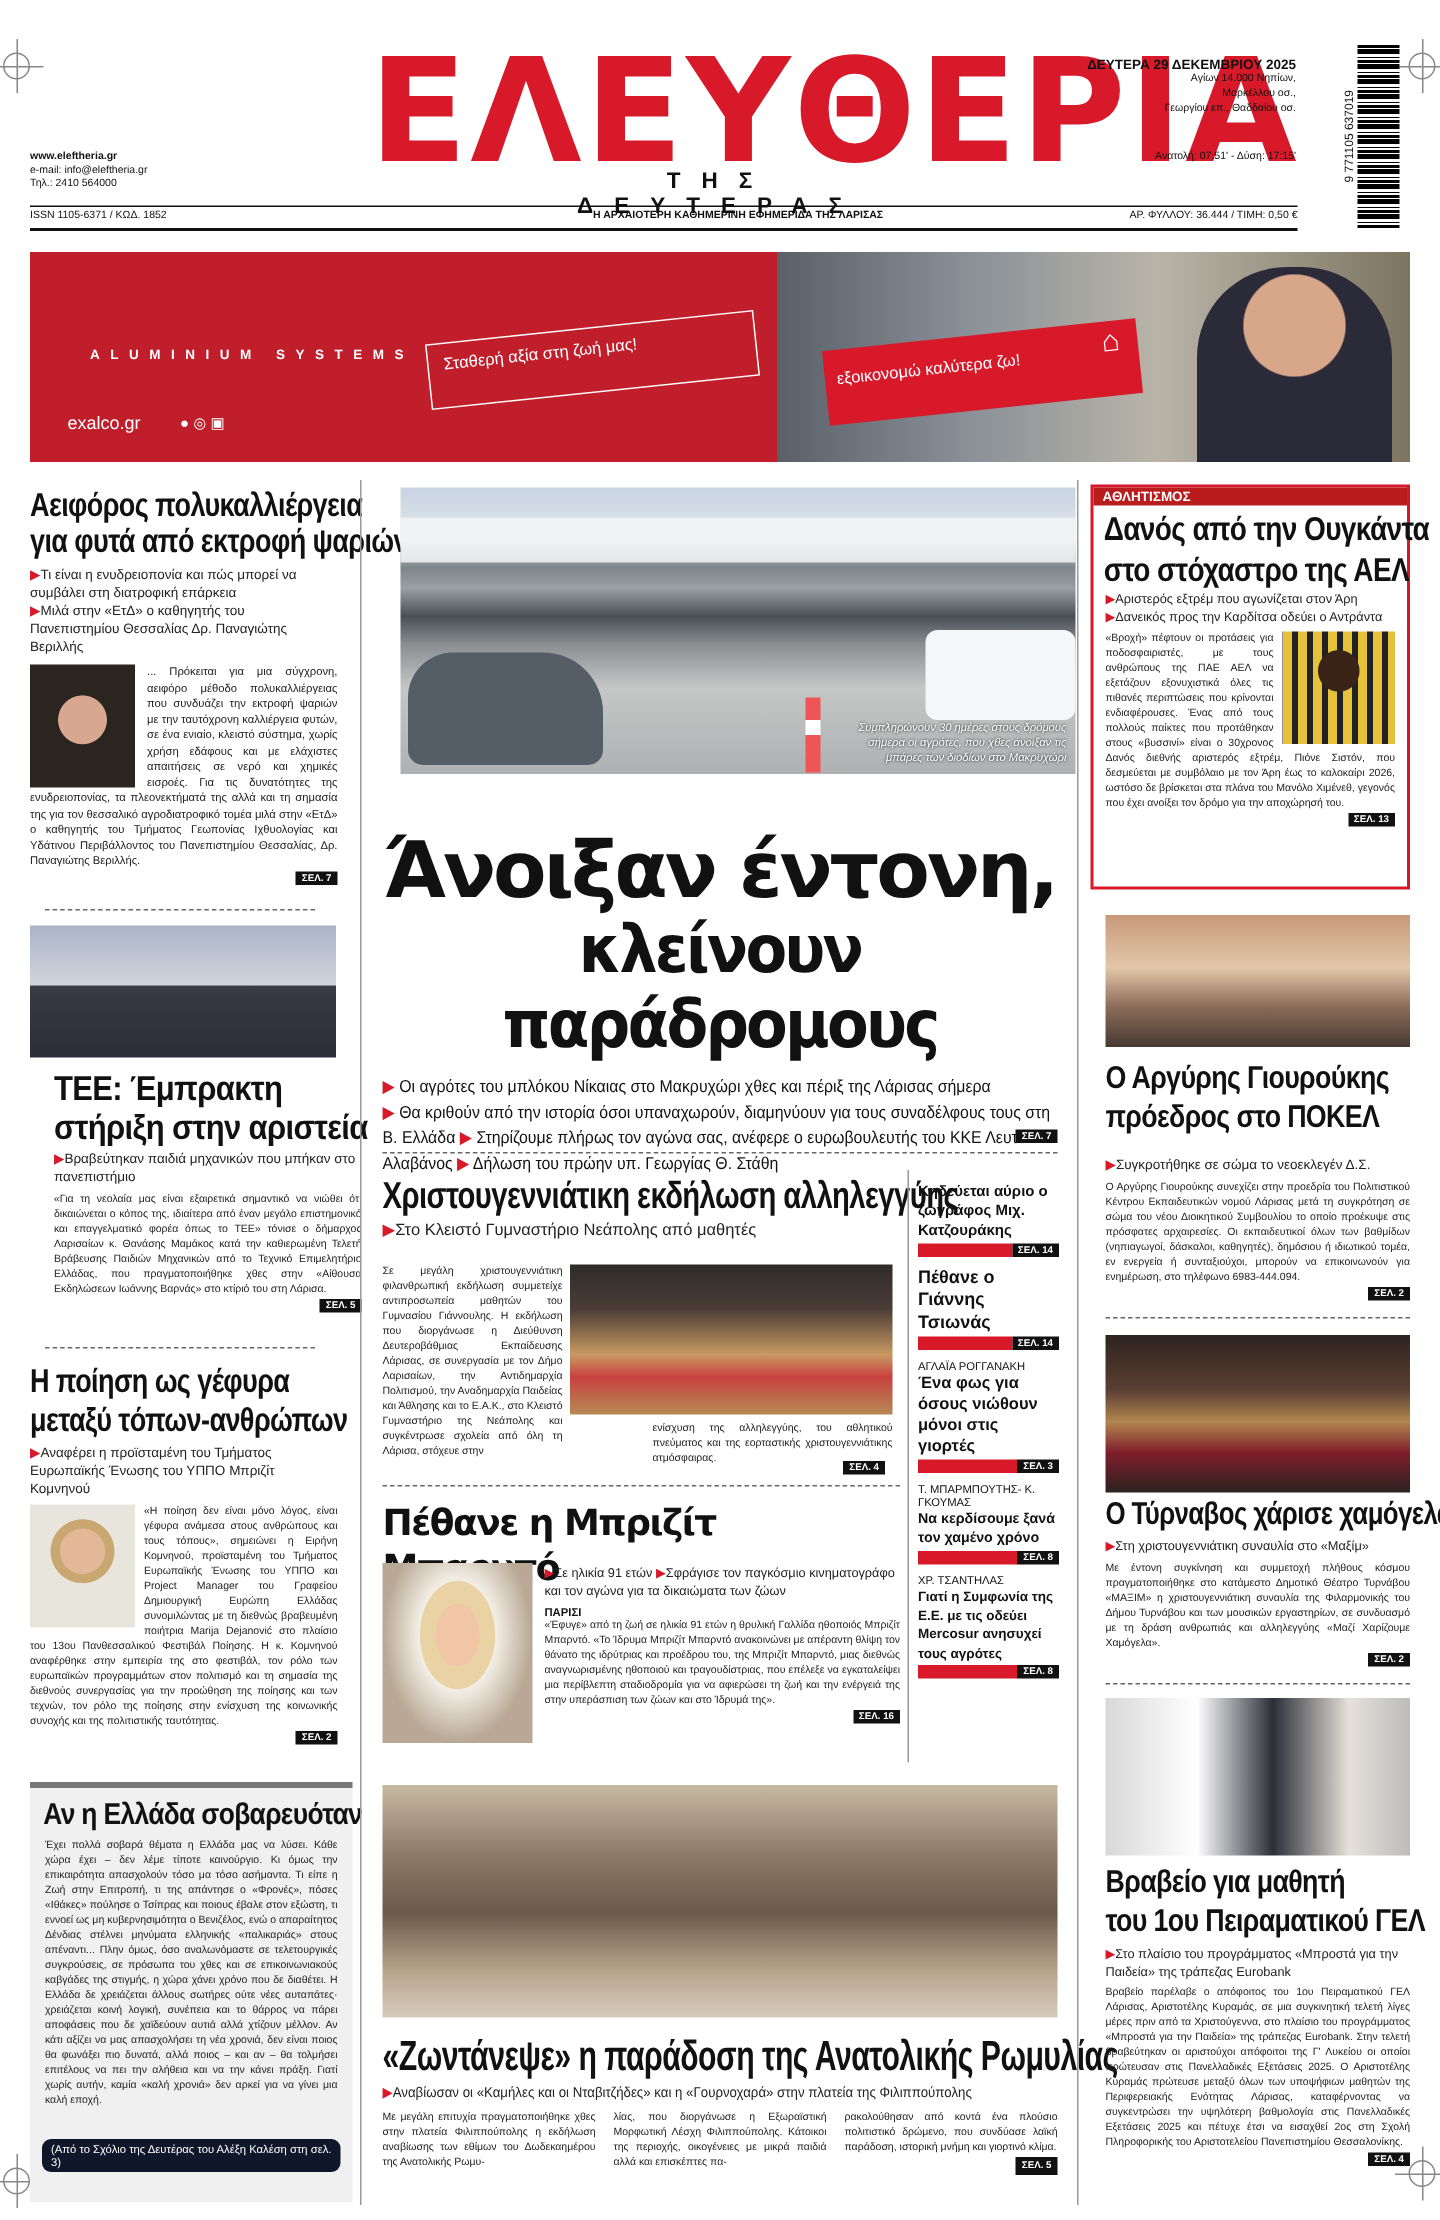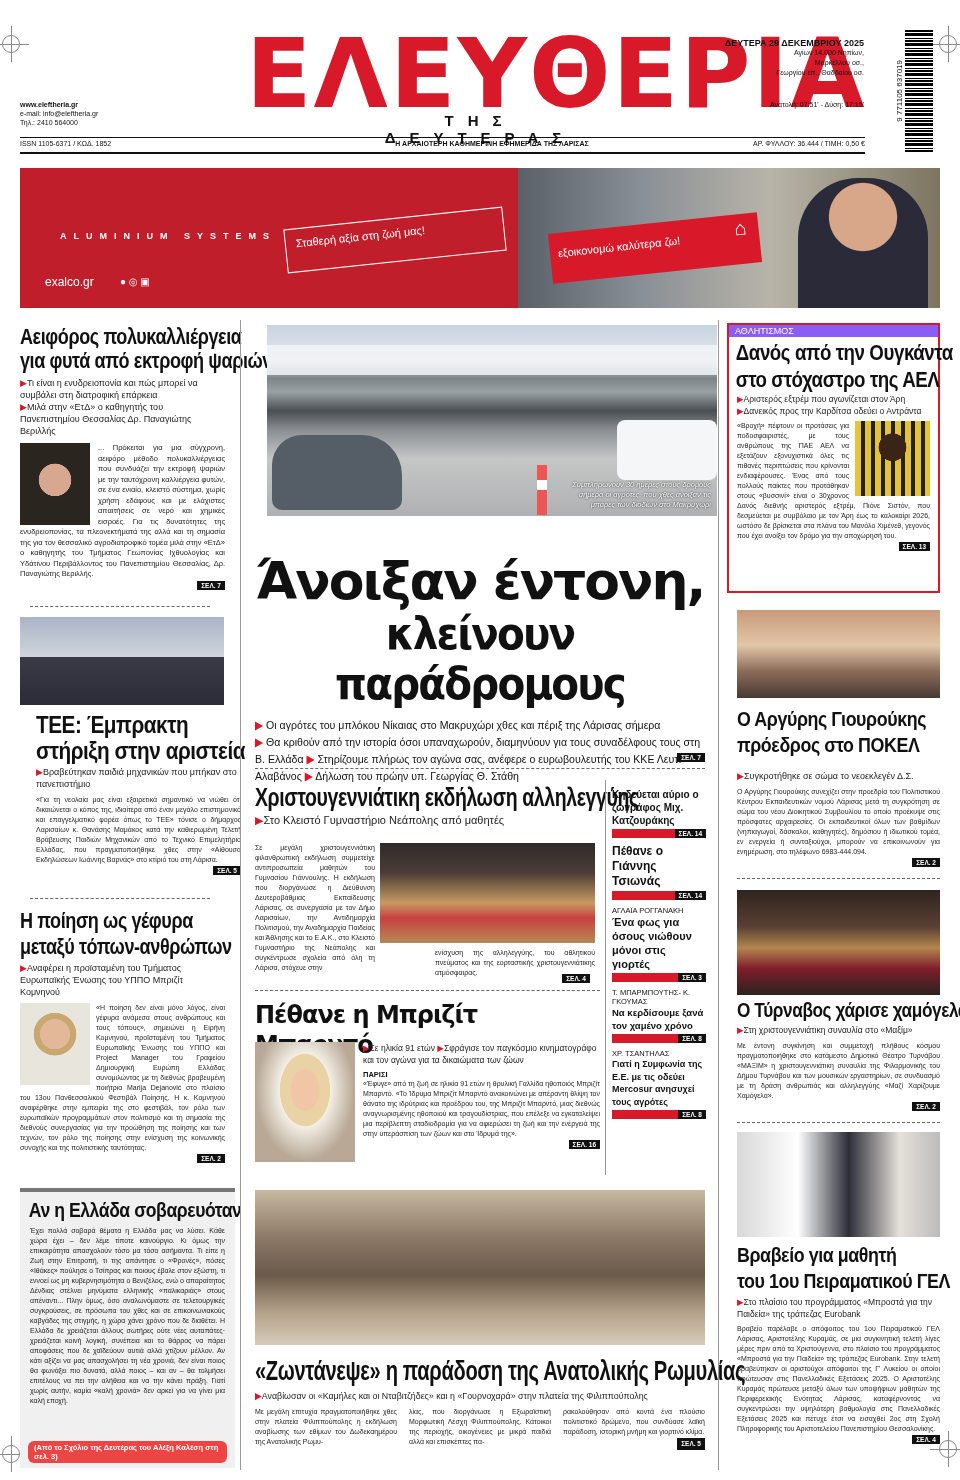--- a/index.html
+++ b/index.html
@@ -129,21 +129,21 @@
   <div style="margin-top:5px">
     <div style="float:left;width:70px;height:82px;margin-right:6px;background:radial-gradient(circle at 50% 38%,#e2b899 0 24%,#c9a770 25% 34%,#e8e6dc 35%)"></div>
     <div class="body" style="font-size:7px;line-height:10px">«Η ποίηση δεν είναι μόνο λόγος, είναι γέφυρα ανάμεσα στους ανθρώπους και τους τόπους», σημειώνει η Ειρήνη Κομνηνού, προϊσταμένη του Τμήματος Ευρωπαϊκής Ένωσης του ΥΠΠΟ και Project Manager του Γραφείου Δημιουργική Ευρώπη Ελλάδας συνομιλώντας με τη διεθνώς βραβευμένη ποιήτρια Marija Dejanović στο πλαίσιο του 13ου Πανθεσσαλικού Φεστιβάλ Ποίησης. Η κ. Κομνηνού αναφέρθηκε στην εμπειρία της στο φεστιβάλ, τον ρόλο των ευρωπαϊκών προγραμμάτων στον πολιτισμό και τη σημασία της διεθνούς συνεργασίας για την προώθηση της ποίησης και των τεχνών, τον ρόλο της ποίησης στην ενίσχυση της κοινωνικής συνοχής και της πολιτιστικής ταυτότητας.</div>
     <span class="sea">ΣΕΛ. 2</span>
   </div>
 </article>
 
 <aside class="abs" style="left:20px;top:1188px;width:215px;height:280px;background:#f0f0f0;border-top:4px solid #777">
   <div class="hl cond" style="font-size:20px;line-height:24px;padding:6px 10px 0;transform:scaleX(0.88)">Αν η Ελλάδα σοβαρευόταν</div>
   <div class="body" style="padding:4px 10px;font-size:7px;line-height:10px">Έχει πολλά σοβαρά θέματα η Ελλάδα μας να λύσει. Κάθε χώρα έχει – δεν λέμε τίποτε καινούργιο. Κι όμως την επικαιρότητα απασχολούν τόσο μα τόσο ασήμαντα. Τι είπε η Ζωή στην Επιτροπή, τι της απάντησε ο «Φρονές», πόσες «Ιθάκες» πούλησε ο Τσίπρας και ποιους έβαλε στον εξώστη, τι εννοεί ως μη κυβερνησιμότητα ο Βενιζέλος, ενώ ο απαραίτητος Δένδιας στέλνει μηνύματα ελληνικής «παλικαριάς» στους απέναντι... Πλην όμως, όσο αναλωνόμαστε σε τελετουργικές συγκρούσεις, σε πρόσωπα του χθες και σε επικοινωνιακούς καβγάδες της στιγμής, η χώρα χάνει χρόνο που δε διαθέτει. Η Ελλάδα δε χρειάζεται άλλους σωτήρες ούτε νέες αυταπάτες· χρειάζεται κοινή λογική, συνέπεια και το θάρρος να πάρει αποφάσεις που δε χαϊδεύουν αυτιά αλλά χτίζουν μέλλον. Αν κάτι αξίζει να μας απασχολήσει τη νέα χρονιά, δεν είναι ποιος θα φωνάξει πιο δυνατά, αλλά ποιος – και αν – θα τολμήσει επιτέλους να πει την αλήθεια και να την κάνει πράξη. Γιατί χωρίς αυτήν, καμία «καλή χρονιά» δεν αρκεί για να γίνει μια καλή εποχή.</div>
-  <div style="position:absolute;left:8px;right:8px;bottom:5px;background:#ef4444;color:#fff;font-size:7.5px;border-radius:6px;padding:2px 6px;font-weight:bold">(Από το Σχόλιο της Δευτέρας του Αλέξη Καλέση στη σελ. 3)</div>
+  <div style="position:absolute;left:8px;right:8px;bottom:20px;background:#0f172a;color:#fff;font-size:7.5px;border-radius:6px;padding:2px 6px;font-weight:normal">(Από το Σχόλιο της Δευτέρας του Αλέξη Καλέση στη σελ. 3)</div>
 </aside>
 
 <div class="vsep" style="left:240px;top:320px;height:1150px"></div>
 
 <div class="photo" style="left:267px;top:325px;width:450px;height:191px;background:linear-gradient(180deg,#c8d4e2 0,#e2e6ea 18%,#7d8588 28%,#9aa0a4 35%,#4a4f54 45%,#8b8f92 55%,#c5c7c6 70%,#aeb0b2 100%)">
   <div style="position:absolute;left:0;top:20px;width:450px;height:30px;background:#f2f4f6;opacity:.85"></div>
   <div style="position:absolute;left:5px;top:110px;width:130px;height:75px;background:#555d66;border-radius:30px 40px 10px 10px"></div>
   <div style="position:absolute;left:350px;top:95px;width:100px;height:60px;background:#f5f6f8;border-radius:8px"></div>
   <div style="position:absolute;left:270px;top:140px;width:10px;height:50px;background:linear-gradient(180deg,#e55 0 30%,#fff 30% 50%,#e55 50%)"></div>
   <div style="position:absolute;right:6px;bottom:6px;width:145px;text-align:right;font-size:7.5px;line-height:10px;color:#fff;font-style:italic;text-shadow:0 0 2px #000">Συμπληρώνουν 30 ημέρες στους δρόμους σήμερα οι αγρότες, που χθες άνοιξαν τις μπάρες των διοδίων στο Μακρυχώρι</div>
@@ -232,21 +232,21 @@
   <div style="display:flex;gap:12px;margin-top:5px">
     <div class="body" style="flex:1;font-size:7px;line-height:10px">Με μεγάλη επιτυχία πραγματοποιήθηκε χθες στην πλατεία Φιλιππούπολης η εκδήλωση αναβίωσης των εθίμων του Δωδεκαημέρου της Ανατολικής Ρωμυ-</div>
     <div class="body" style="flex:1;font-size:7px;line-height:10px">λίας, που διοργάνωσε η Εξωραϊστική Μορφωτική Λέσχη Φιλιππούπολης. Κάτοικοι της περιοχής, οικογένειες με μικρά παιδιά αλλά και επισκέπτες πα-</div>
     <div class="body" style="flex:1;font-size:7px;line-height:10px"><span>ρακολούθησαν από κοντά ένα πλούσιο πολιτιστικό δρώμενο, που συνδύασε λαϊκή παράδοση, ιστορική μνήμη και γιορτινό κλίμα.</span><span class="sea">ΣΕΛ. 5</span></div>
   </div>
 </article>
 
 <div class="vsep" style="left:718px;top:320px;height:1150px"></div>
 
 <article class="abs" style="left:727px;top:323px;width:213px;height:270px;border:2px solid #d7192a">
-  <div style="background:#8b5cf6;color:#fff;font-size:9px;font-weight:normal;padding:1px 6px">ΑΘΛΗΤΙΣΜΟΣ</div>
+  <div style="background:#b91c1c;color:#fff;font-size:9px;font-weight:bold;padding:1px 6px">ΑΘΛΗΤΙΣΜΟΣ</div>
   <div class="hl cond" style="font-size:22px;line-height:27px;padding:2px 8px 0;transform:scaleX(0.85)">
     <div>Δανός από την Ουγκάντα</div>
     <div>στο στόχαστρο της ΑΕΛ</div>
   </div>
   <div class="sub" style="padding:0 8px;font-size:8.5px;line-height:12px">
     <div><span class="tri">▶</span><span>Αριστερός εξτρέμ που αγωνίζεται στον Άρη</span></div>
     <div><span class="tri">▶</span><span>Δανεικός προς την Καρδίτσα οδεύει ο Αντράντα</span></div>
   </div>
   <div style="padding:4px 8px">
     <div style="float:right;width:75px;height:75px;margin-left:6px;background:radial-gradient(circle at 50% 35%,#3a2418 0 22%,transparent 23%),repeating-linear-gradient(90deg,#e6c13a 0 6px,#222 6px 10px)"></div>

